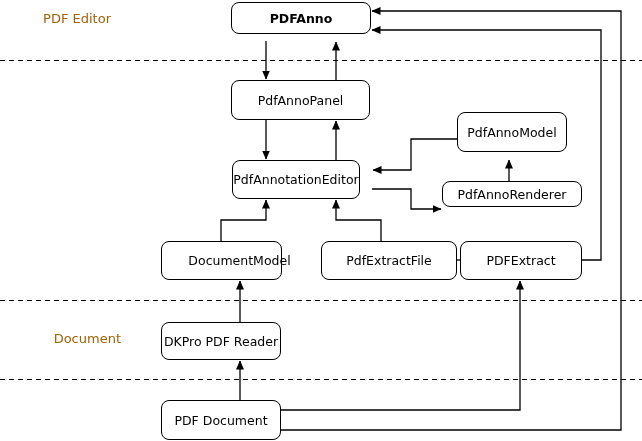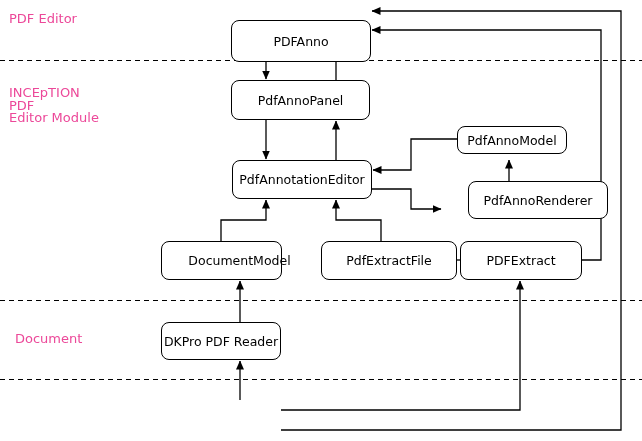--- a/index.html
+++ b/index.html
@@ -42,25 +42,26 @@
     display: flex;
     align-items: center;
     justify-content: center;
     font-size: 12.5px;
     color: #000000;
     white-space: nowrap;
     z-index: 2;
   }
   .section-label {
     position: absolute;
-    color: #ec4899;
+    color: #a16207;
     font-size: 13px;
     line-height: 12.5px;
-    text-align: left;
+    text-align: right;
     z-index: 1;
+    margin-left: 6px;
   }
 </style>
 </head>
 <body>
 
 <div class="canvas">
 
   <svg class="wires" viewBox="0 0 642 441">
     <defs>
       <marker id="arr" viewBox="0 0 9 8" markerWidth="9" markerHeight="8" refX="8.5" refY="4" orient="auto" markerUnits="userSpaceOnUse">
@@ -84,39 +85,36 @@
     <path class="edge" marker-end="url(#arr)" d="M460,260 H442"></path>
     <path class="edge" marker-end="url(#arr)" d="M582,260 H601 V30 H372"></path>
     <path class="edge" marker-end="url(#arr)" d="M240,322 V281"></path>
     <path class="edge" marker-end="url(#arr)" d="M240,400 V361"></path>
     <path class="edge" marker-end="url(#arr)" d="M281,410 H520 V281"></path>
     <path class="edge" marker-end="url(#arr)" d="M281,430 H621 V11 H372"></path>
   </svg>
 
   <div class="section-label" style="left:9px; top:13px; width:96px;">PDF Editor</div>
 
-  <div class="section-label" style="left:9px; top:87px; width:100px;">
-    <div>INCEpTION PDF</div>
-    <div>Editor Module</div>
-  </div>
 
   <div class="section-label" style="left:15px; top:333px; width:100px;">Document</div>
 
-  <div class="node" style="left:231px; top:20px; width:140px; height:42px;">PDFAnno</div>
+  <div class="node" style="left:231px; top:2px; width:140px; height:32px;font-weight:bold;">PDFAnno</div>
 
   <div class="node" style="left:231px; top:80px; width:139px; height:40px;">PdfAnnoPanel</div>
 
-  <div class="node" style="left:457px; top:126px; width:110px; height:28px;">PdfAnnoModel</div>
+  <div class="node" style="left:457px; top:112px; width:110px; height:40px;">PdfAnnoModel</div>
 
-  <div class="node" style="left:232px; top:160px; width:140px; height:39px;">PdfAnnotationEditor</div>
+  <div class="node" style="left:232px; top:160px; width:128px; height:39px;">PdfAnnotationEditor</div>
 
-  <div class="node" style="left:468px; top:181px; width:140px; height:38px;">PdfAnnoRenderer</div>
+  <div class="node" style="left:442px; top:181px; width:140px; height:26px;">PdfAnnoRenderer</div>
 
   <div class="node" style="left:161px; top:241px; width:121px; height:39px;padding-left:36px;">DocumentModel</div>
 
   <div class="node" style="left:321px; top:241px; width:136px; height:39px;">PdfExtractFile</div>
 
   <div class="node" style="left:460px; top:241px; width:122px; height:39px;">PDFExtract</div>
 
   <div class="node" style="left:161px; top:322px; width:120px; height:38px;">DKPro PDF Reader</div>
 
+  <div class="node" style="left:161px; top:400px; width:120px; height:40px;">PDF Document</div>
 
 </div>
 
 </body></html>

